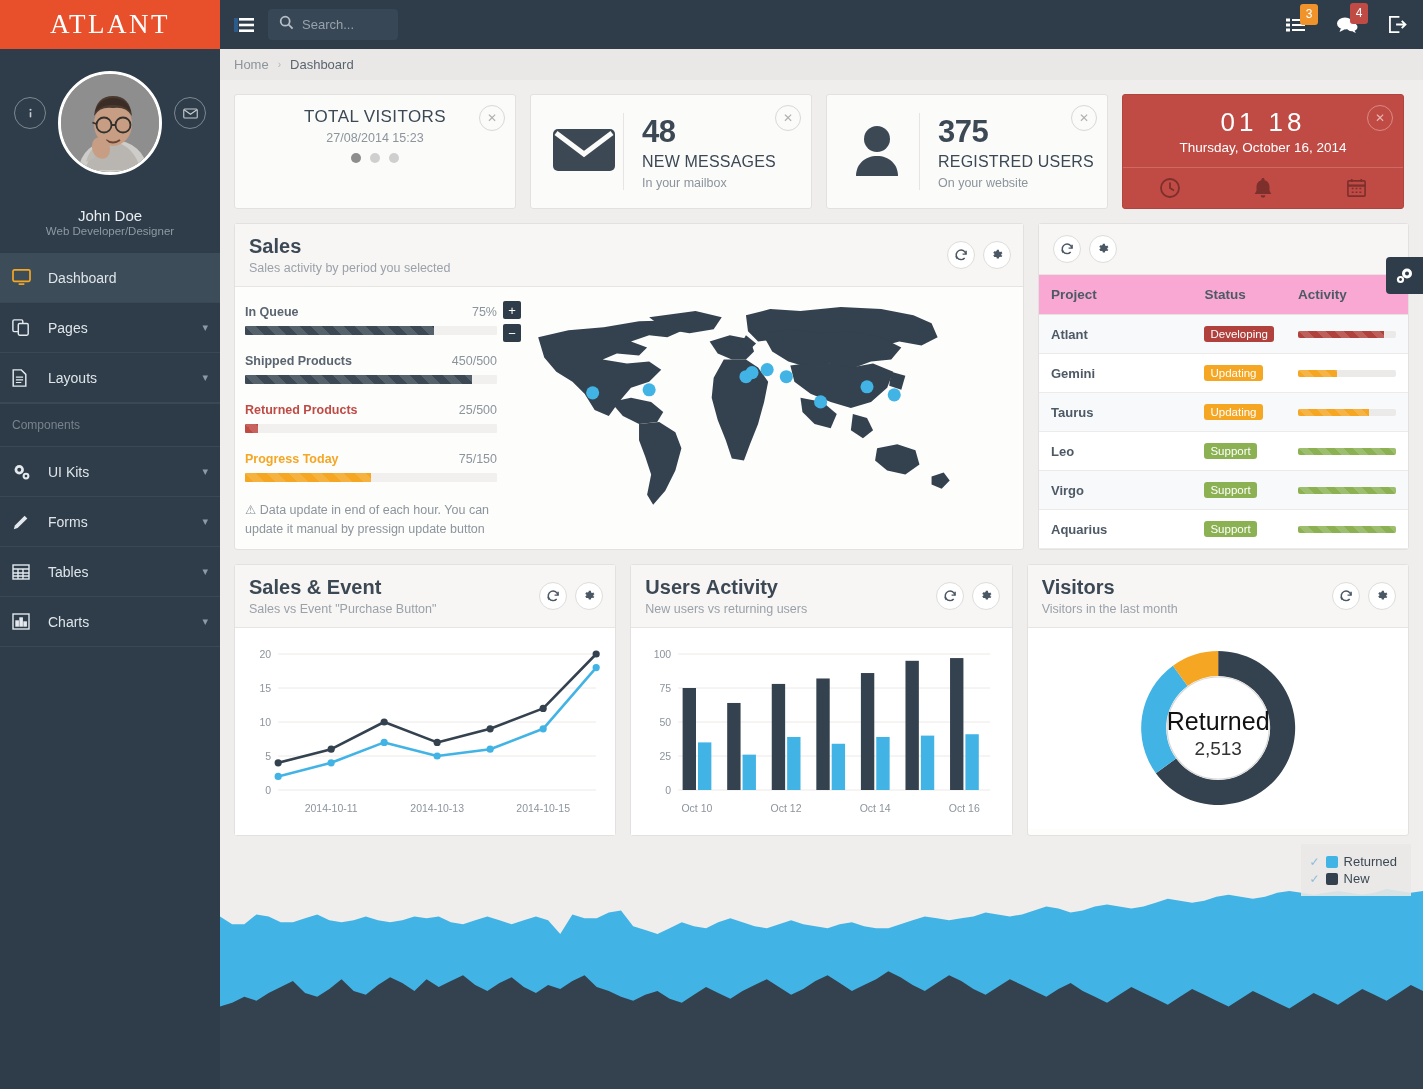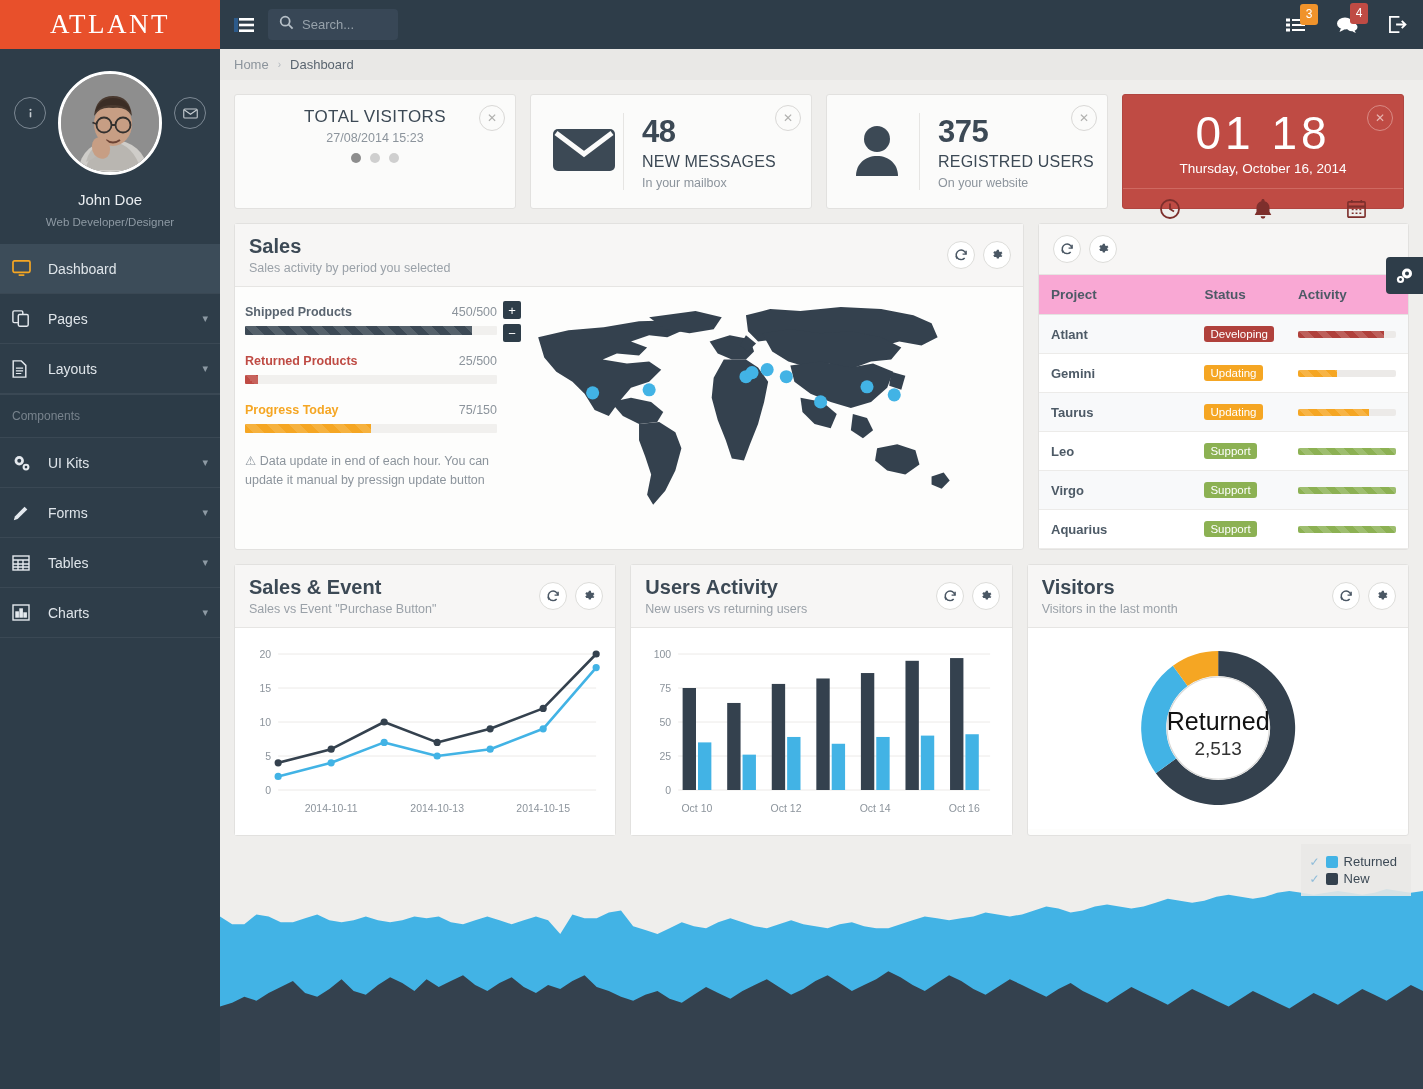--- a/index.html
+++ b/index.html
@@ -31,22 +31,22 @@
   }
   .avatar svg { display:block; }
   .circ-btn {
     position: absolute; top: 48px; width: 32px; height: 32px;
     border: 1px solid #7c8893; border-radius: 50%;
     color: #c6ccd1; display: flex; align-items: center; justify-content: center;
     font-size: 13px; cursor: pointer; background: transparent;
   }
   .circ-btn.left { left: 14px; }
   .circ-btn.right { right: 14px; }
-  .prof-name { color: #e9edf0; font-size: 15px; margin-top: 12px; }
-  .prof-role { color: #8e9aa4; font-size: 11.5px; margin-top: 8px; }
+  .prof-name { color: #e9edf0; font-size: 15px; margin-top: 28px; }
+  .prof-role { color: #8e9aa4; font-size: 11.5px; margin-top: 1px; }
 
   .nav-head {
     color: #78838d; font-size: 12px; padding: 14px 0 14px 12px;
     border-top: 1px solid #3a4854; border-bottom: 1px solid #3a4854;
     background: #2c3b47;
   }
   .nav-item {
     display: flex; align-items: center; height: 50px; padding: 0 12px;
     color: #dfe5ea; font-size: 14px; cursor: pointer;
     border-bottom: 1px solid #3a4854;
@@ -113,21 +113,21 @@
   .info-div { width: 1px; align-self: stretch; background: #e6e5e3; margin: 18px 18px 18px 4px; }
   .info-txt { padding-top: 2px; }
   .info-num { font-size: 31px; font-weight: bold; color: #3c4955; line-height: 1; letter-spacing:-.5px; }
   .info-lbl { font-size: 16px; color: #3c4955; margin-top: 6px; letter-spacing: .2px; }
   .info-sub { font-size: 12.5px; color: #8c949c; margin-top: 5px; }
 
   .card.clock {
     width: 282px; background: #bf4b44; border-color: #b04540; color: #fff;
     text-align: center; padding-top: 14px;
   }
-  .clock-time { font-size: 46px; letter-spacing: 4px; line-height: 1.05; }
+  .clock-time { font-size: 26px; letter-spacing: 4px; line-height: 1.05; }
   .clock-date { font-size: 13.5px; margin-top: 4px; }
   .clock-icons {
     display: flex; border-top: 1px solid #cf6961; margin-top: 12px;
     height: 40px; align-items: center;
   }
   .clock-icons > div { flex: 1; display: flex; justify-content: center; cursor: pointer; color: #7d2f2c; }
   .card.clock .closebtn { border-color: #d98a84; color: #e8b6b2; }
 
   .gear-tab {
     position: absolute; right: 0; top: 208px; width: 37px; height: 37px;
@@ -497,20 +497,29 @@
           <div class="rbtn">
             <svg width="14" height="14" viewBox="0 0 16 16" fill="#4a5764">
                 <path d="M8 5.2A2.8 2.8 0 108 10.8 2.8 2.8 0 008 5.2zm6.2 3.7l-1.3-.7a5 5 0 000-1.4l1.3-.7-1.2-2-1.4.5a5 5 0 00-1.2-.7L10.1 2h-2.3l-.3 1.4a5 5 0 00-1.2.7l-1.4-.5-1.2 2 1.3.7a5 5 0 000 1.4l-1.3.7 1.2 2 1.4-.5c.4.3.8.5 1.2.7l.3 1.4h2.3l.3-1.4c.4-.2.8-.4 1.2-.7l1.4.5z"></path>
               </svg>
           </div>
         </div>
       </div>
       <div class="sales-body">
         <div class="bars-col">
 
+          <div class="bar-blk">
+            <div class="bar-top">
+              <span class="bar-name">In Queue</span>
+              <span class="bar-val">75%</span>
+            </div>
+            <div class="bar-track">
+                <div class="bar-fill" style="width:75%;background-color:#3c4955"></div>
+              </div>
+          </div>
 
           <div class="bar-blk">
             <div class="bar-top">
               <span class="bar-name">Shipped Products</span>
               <span class="bar-val">450/500</span>
             </div>
             <div class="bar-track">
                 <div class="bar-fill" style="width:90%;background-color:#3c4955"></div>
               </div>
           </div>

